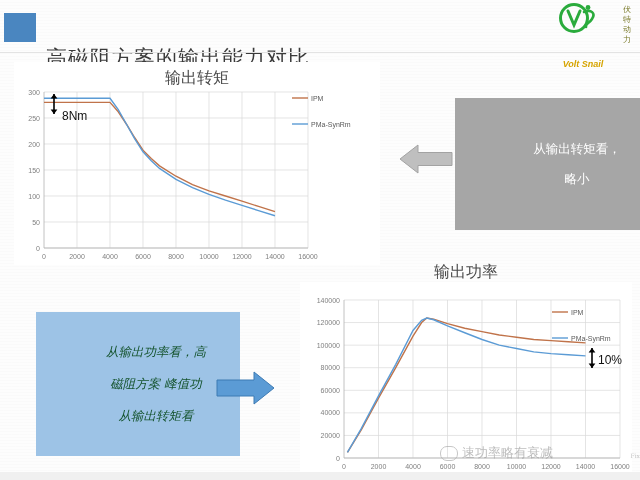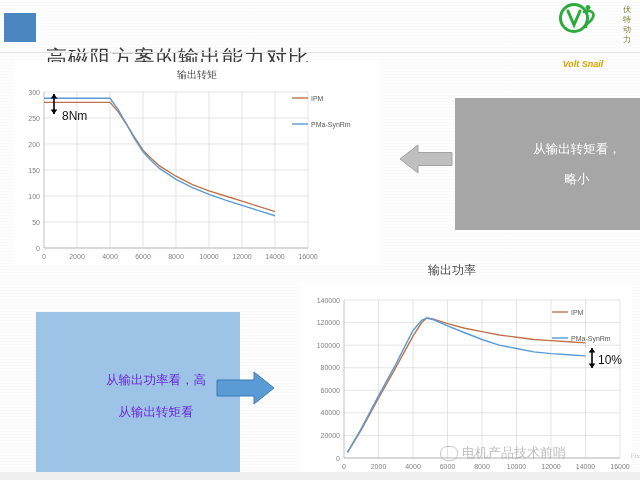--- a/index.html
+++ b/index.html
@@ -44,27 +44,27 @@
     position:absolute;right:2px;top:3px;width:14px;
     font-size:8px;line-height:10px;color:#7a7a2a;text-align:center;
     font-family:"DejaVu Sans","Liberation Sans",sans-serif;
   }
   
   .chart-panel{position:absolute;background:#ffffff;}
   #torque-panel{left:14px;top:62px;width:366px;height:203px;}
   #power-panel{left:300px;top:282px;width:332px;height:192px;}
   .chart-title{
     position:absolute;width:100%;text-align:center;
-    font-size:10px;color:#4a4a4a;
+    font-size:16px;color:#4a4a4a;
     font-family:"DejaVu Sans","Liberation Sans",sans-serif;
   }
   #torque-title{top:6px;}
   #power-title-outer{
-    position:absolute;left:286px;top:262px;width:332px;text-align:center;
-    font-size:12px;color:#4a4a4a;
+    position:absolute;left:300px;top:262px;width:332px;text-align:center;
+    font-size:16px;color:#4a4a4a;
     font-family:"DejaVu Sans","Liberation Sans",sans-serif;
   }
   .plot{position:absolute;}
   .plot svg{display:block;}
   .axis-label{font-size:7px;fill:#808080;font-family:"Liberation Sans",sans-serif;}
   .gridline{stroke:#d9d9d9;stroke-width:0.7;}
   .axisline{stroke:#b3b3b3;stroke-width:0.8;}
   .series-ipm{fill:none;stroke:#c0734a;stroke-width:1.4;}
   .series-pma{fill:none;stroke:#5b9bd5;stroke-width:1.4;}
   .legend-text{font-size:7px;fill:#5a5a5a;font-family:"Liberation Sans",sans-serif;}
@@ -76,22 +76,22 @@
     display:flex;flex-direction:column;justify-content:center;
     text-align:center;
     font-family:"DejaVu Serif","Liberation Serif",serif;
     padding-left:36px;
   }
   #callout-gray{
     left:455px;top:98px;width:172px;height:132px;
     background:#a6a6a6;color:#ffffff;font-size:12.5px;line-height:30px;
   }
   #callout-blue{
-    left:36px;top:312px;width:168px;height:167px;
-    background:#9dc3e6;color:#6d28d9;font-size:12.5px;line-height:32px;
+    left:36px;top:312px;width:168px;height:144px;
+    background:#9dc3e6;color:#14532d;font-size:12.5px;line-height:32px;font-style:italic;
   }
   .callout .ln{display:block;}
   
   #arrow-gray{position:absolute;left:398px;top:138px;width:56px;height:42px;}
   #arrow-blue{position:absolute;left:214px;top:366px;width:62px;height:44px;}
   
   #watermark{
     position:absolute;left:462px;top:444px;width:176px;height:22px;
     color:#9a9a9a;font-size:13px;opacity:.65;
     font-family:"DejaVu Serif","Liberation Serif",serif;
@@ -243,35 +243,36 @@
     </div>
   </div>
 
   <div class="callout" id="callout-gray">
     <span class="ln">从输出转矩看，</span>
     <span class="ln">略小</span>
   </div>
 
   <div class="callout" id="callout-blue">
     <span class="ln">从输出功率看，高</span>
+    <span class="ln">磁阻方案 峰值功</span>
     <span class="ln">从输出转矩看</span>
   </div>
 
   <div id="arrow-gray">
     <svg width="56" height="42" viewBox="0 0 56 42">
       <path d="M2 21 L20 7 L20 14.5 L54 14.5 L54 27.5 L20 27.5 L20 35 Z" fill="#bfbfbf" stroke="#a3a3a3" stroke-width="1"></path>
     </svg>
   </div>
 
   <div id="arrow-blue">
     <svg width="62" height="44" viewBox="0 0 62 44">
       <path d="M60 22 L40 6 L40 14 L3 14 L3 30 L40 30 L40 38 Z" fill="#5b9bd5" stroke="#3d7ab3" stroke-width="1"></path>
     </svg>
   </div>
 
   <div id="watermark">
     <span id="watermark-icon"></span>
-    <span>电机产品技术前哨</span>
+    <span>速功率略有衰减</span>
     <span id="watermark-sub">Fix</span>
   </div>
 
   <div id="footer-band"></div>
 </div>
 
 </body></html>

